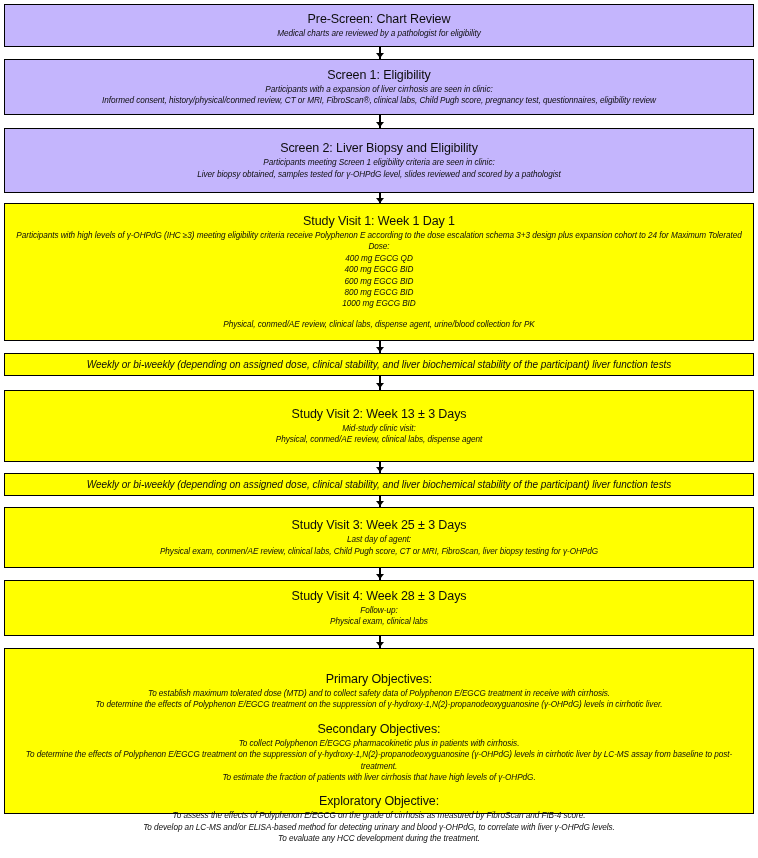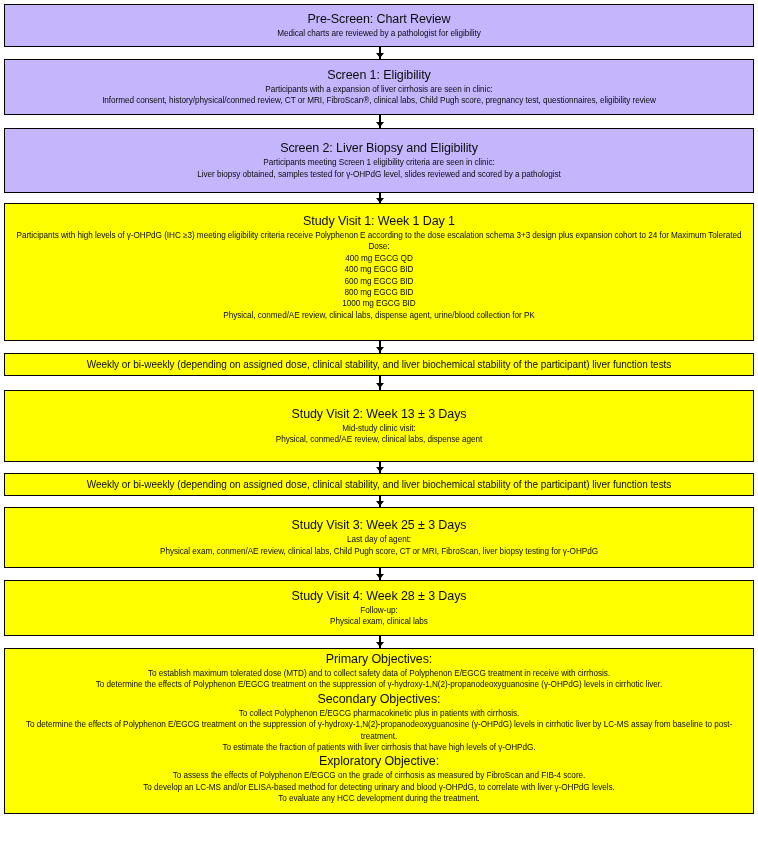--- a/index.html
+++ b/index.html
@@ -37,33 +37,35 @@
     letter-spacing: -0.1px;
     margin-bottom: 1px;
   }
   .node .line {
     font-size: 8.2px;
     color: #0d0d0d;
     text-align: center;
     line-height: 11.4px;
     letter-spacing: -0.05px;
     white-space: nowrap;
+    font-style: italic;
   }
   .node .line.wrap { white-space: normal; }
-  .node .line.gap-above { }
+  .node .line.gap-above { margin-top: 9px; }
   .node.narrow .line {
     font-size: 10px;
     line-height: 11px;
   }
   .sec-head {
     font-size: 12.5px;
     color: #0d0d0d;
     text-align: center;
     line-height: 16px;
     letter-spacing: -0.1px;
+    margin-top: 10px;
     margin-bottom: 1px;
   }
   .sec-head.first { margin-top: 2px; }
   .connector {
     position: absolute;
     left: 379px;
     width: 1.6px;
     background: #000000;
   }
   .arrowhead {
@@ -155,21 +157,21 @@
 
   <div class="node yellow" style="top:580px; height:56px;">
     <div class="title">Study Visit 4: Week 28 ± 3 Days</div>
     <div class="line">Follow-up:</div>
     <div class="line">Physical exam, clinical labs</div>
   </div>
 
   <div class="connector" style="top:636px; height:12px;"></div>
   <div class="arrowhead" style="top:642px;"></div>
 
-  <div class="node yellow" style="top:648px; height:166px; justify-content:flex-start; padding-top:0;">
+  <div class="node yellow" style="top:648px; height:166px; justify-content:flex-start; padding-top:20px;">
 
     <div class="sec-head first">Primary Objectives:</div>
     <div class="line">To establish maximum tolerated dose (MTD) and to collect safety data of Polyphenon E/EGCG treatment in receive with cirrhosis.</div>
     <div class="line">To determine the effects of Polyphenon E/EGCG treatment on the suppression of γ-hydroxy-1,N(2)-propanodeoxyguanosine (γ-OHPdG) levels in cirrhotic liver.</div>
 
     <div class="sec-head">Secondary Objectives:</div>
     <div class="line">To collect Polyphenon E/EGCG pharmacokinetic plus in patients with cirrhosis.</div>
     <div class="line wrap" style="max-width:742px;">To determine the effects of Polyphenon E/EGCG treatment on the suppression of γ-hydroxy-1,N(2)-propanodeoxyguanosine (γ-OHPdG) levels in cirrhotic liver by LC-MS assay from baseline to post-treatment.</div>
     <div class="line">To estimate the fraction of patients with liver cirrhosis that have high levels of γ-OHPdG.</div>
 

